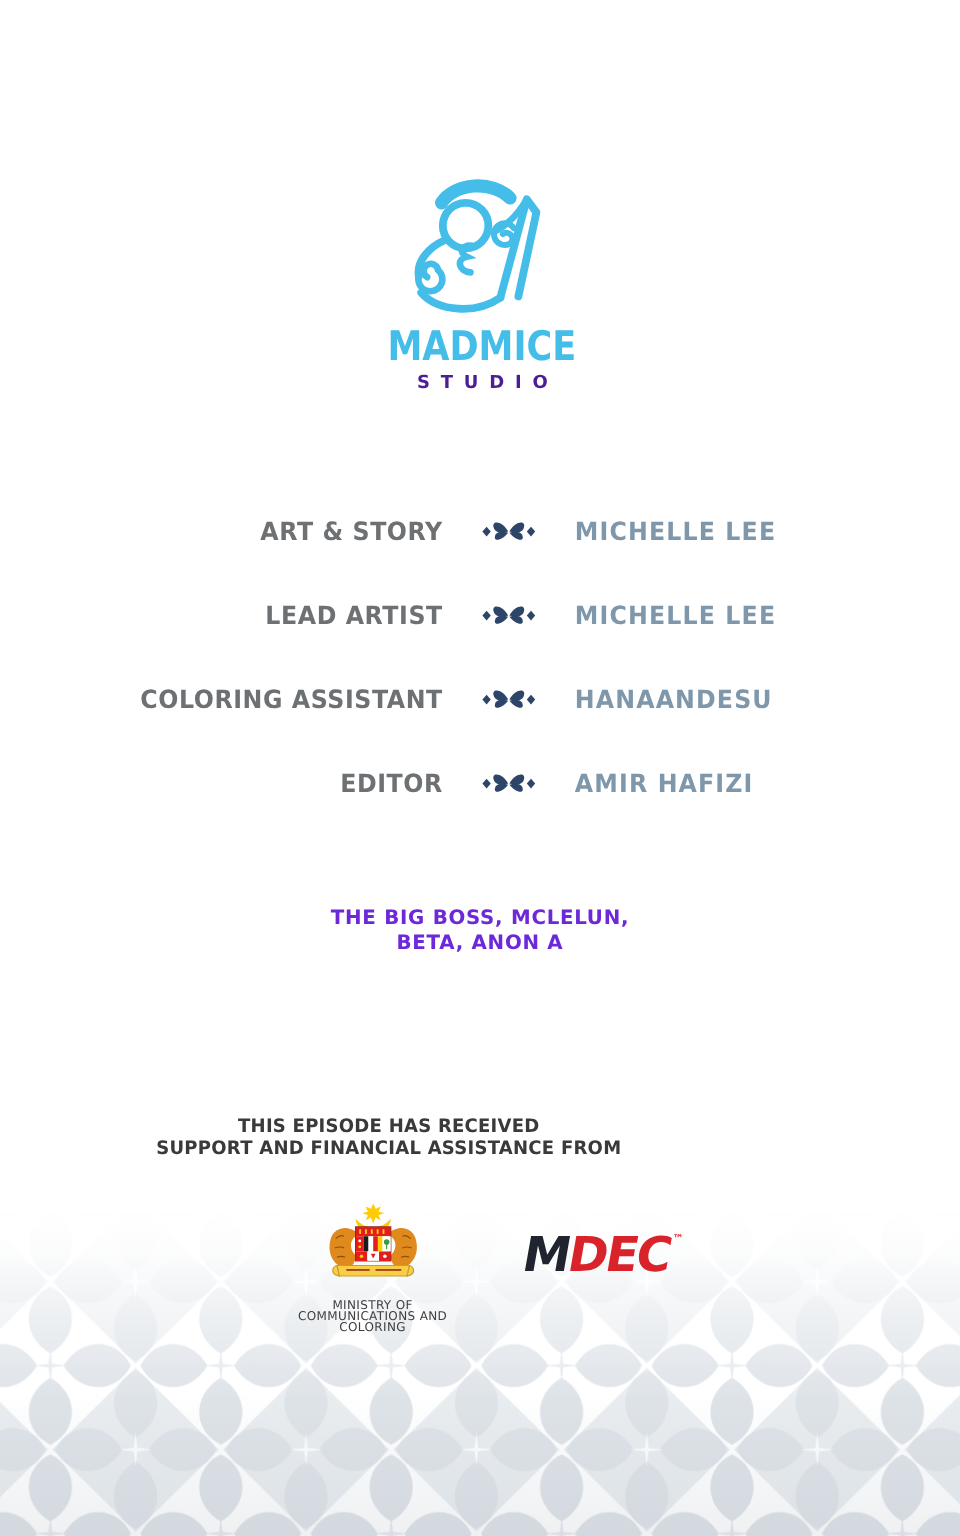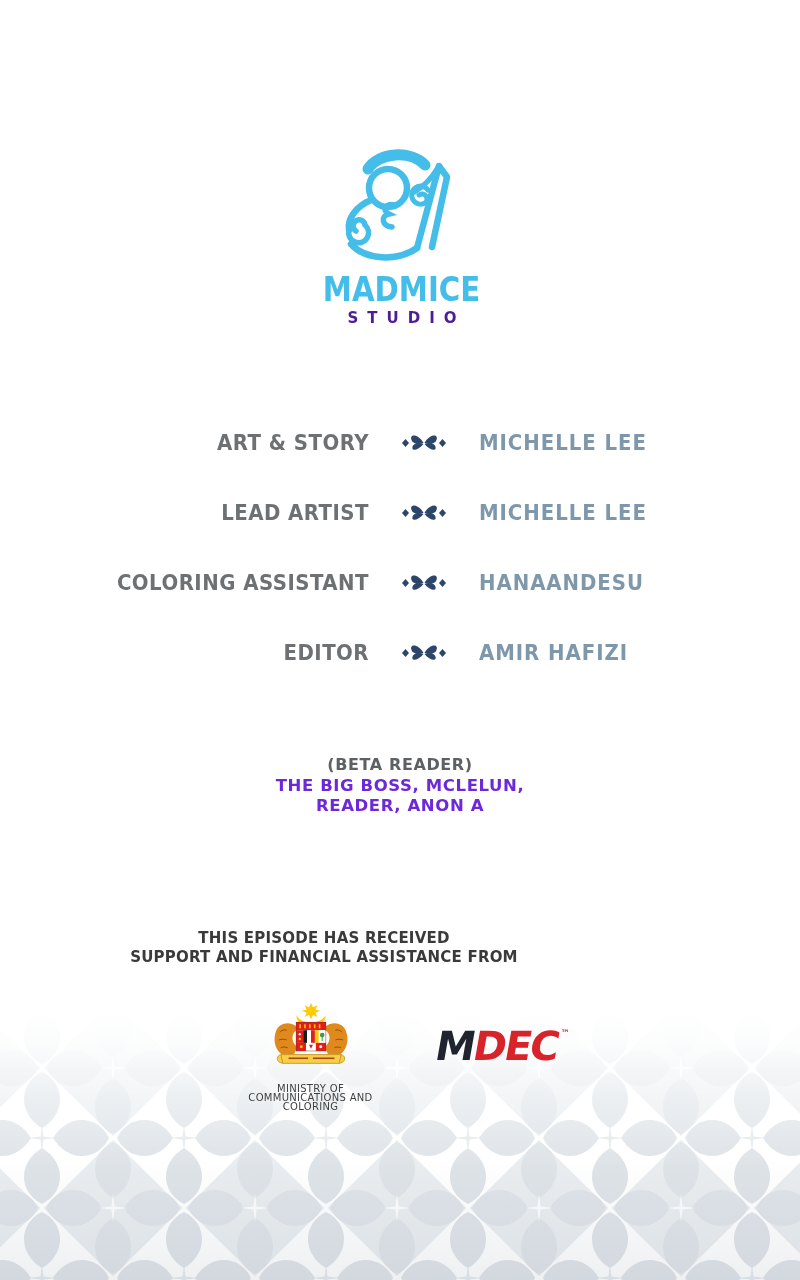--- a/index.html
+++ b/index.html
@@ -179,23 +179,22 @@
         <path d="M29.5,11 C34,2 44,1 41.5,8 C40.5,11.5 35,13 29.5,11 Z"></path>
         <path d="M28.5,12 C23,19 15,20 18,13.5 C20,10.5 25,11 28.5,12 Z"></path>
         <path d="M29.5,12 C35,19 43,20 40,13.5 C38,10.5 33,11 29.5,12 Z"></path>
       </svg>
     </span>
     <span class="credit-name">AMIR HAFIZI</span>
   </div>
 </div>
 
 <div class="layer thanks">
-  <div class="gray">(BETA READER)</div>
   <div class="blue">THE BIG BOSS, MCLELUN,</div>
-  <div class="blue">READER, ANON A</div>
+  <div class="blue">BETA, ANON A</div>
 </div>
 
 <div class="layer support">
   <div>THIS EPISODE HAS RECEIVED</div>
   <div>SUPPORT AND FINANCIAL ASSISTANCE FROM</div>
 </div>
 
 <div class="layer ministry">
   <svg width="96" height="76" viewBox="0 0 96 78">
 

